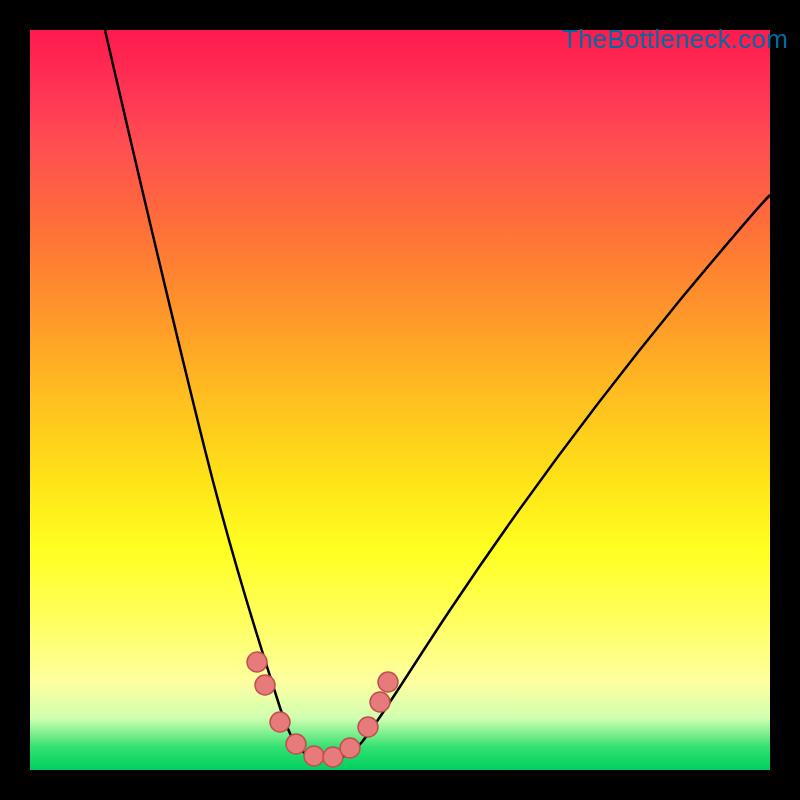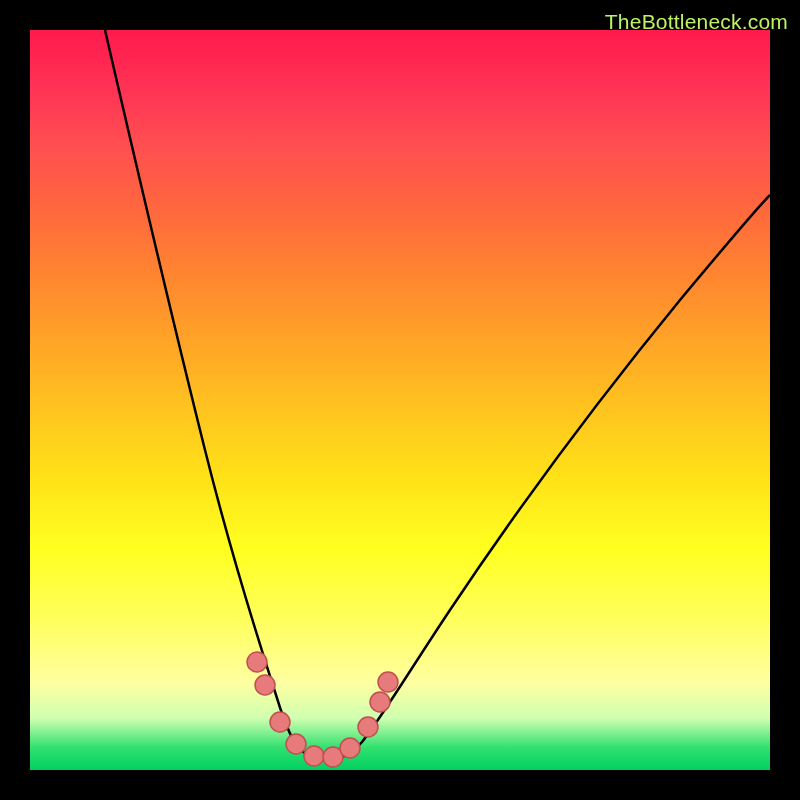--- a/index.html
+++ b/index.html
@@ -43,24 +43,24 @@
   svg.curves {
     position: absolute;
     top: 30px;
     left: 30px;
     width: 740px;
     height: 740px;
     overflow: visible;
   }
   .watermark {
     position: absolute;
-    top: 10px;
+    top: 24px;
     right: 12px;
-    color: #bef264;
-    font-size: 21px;
+    color: #0369a1;
+    font-size: 26px;
     font-weight: 500;
     letter-spacing: 0.2px;
     font-family: Arial, Helvetica, sans-serif;
   }
 </style>
 </head>
 <body>
 
 <div class="outer">
   <div class="plot-area"></div>

